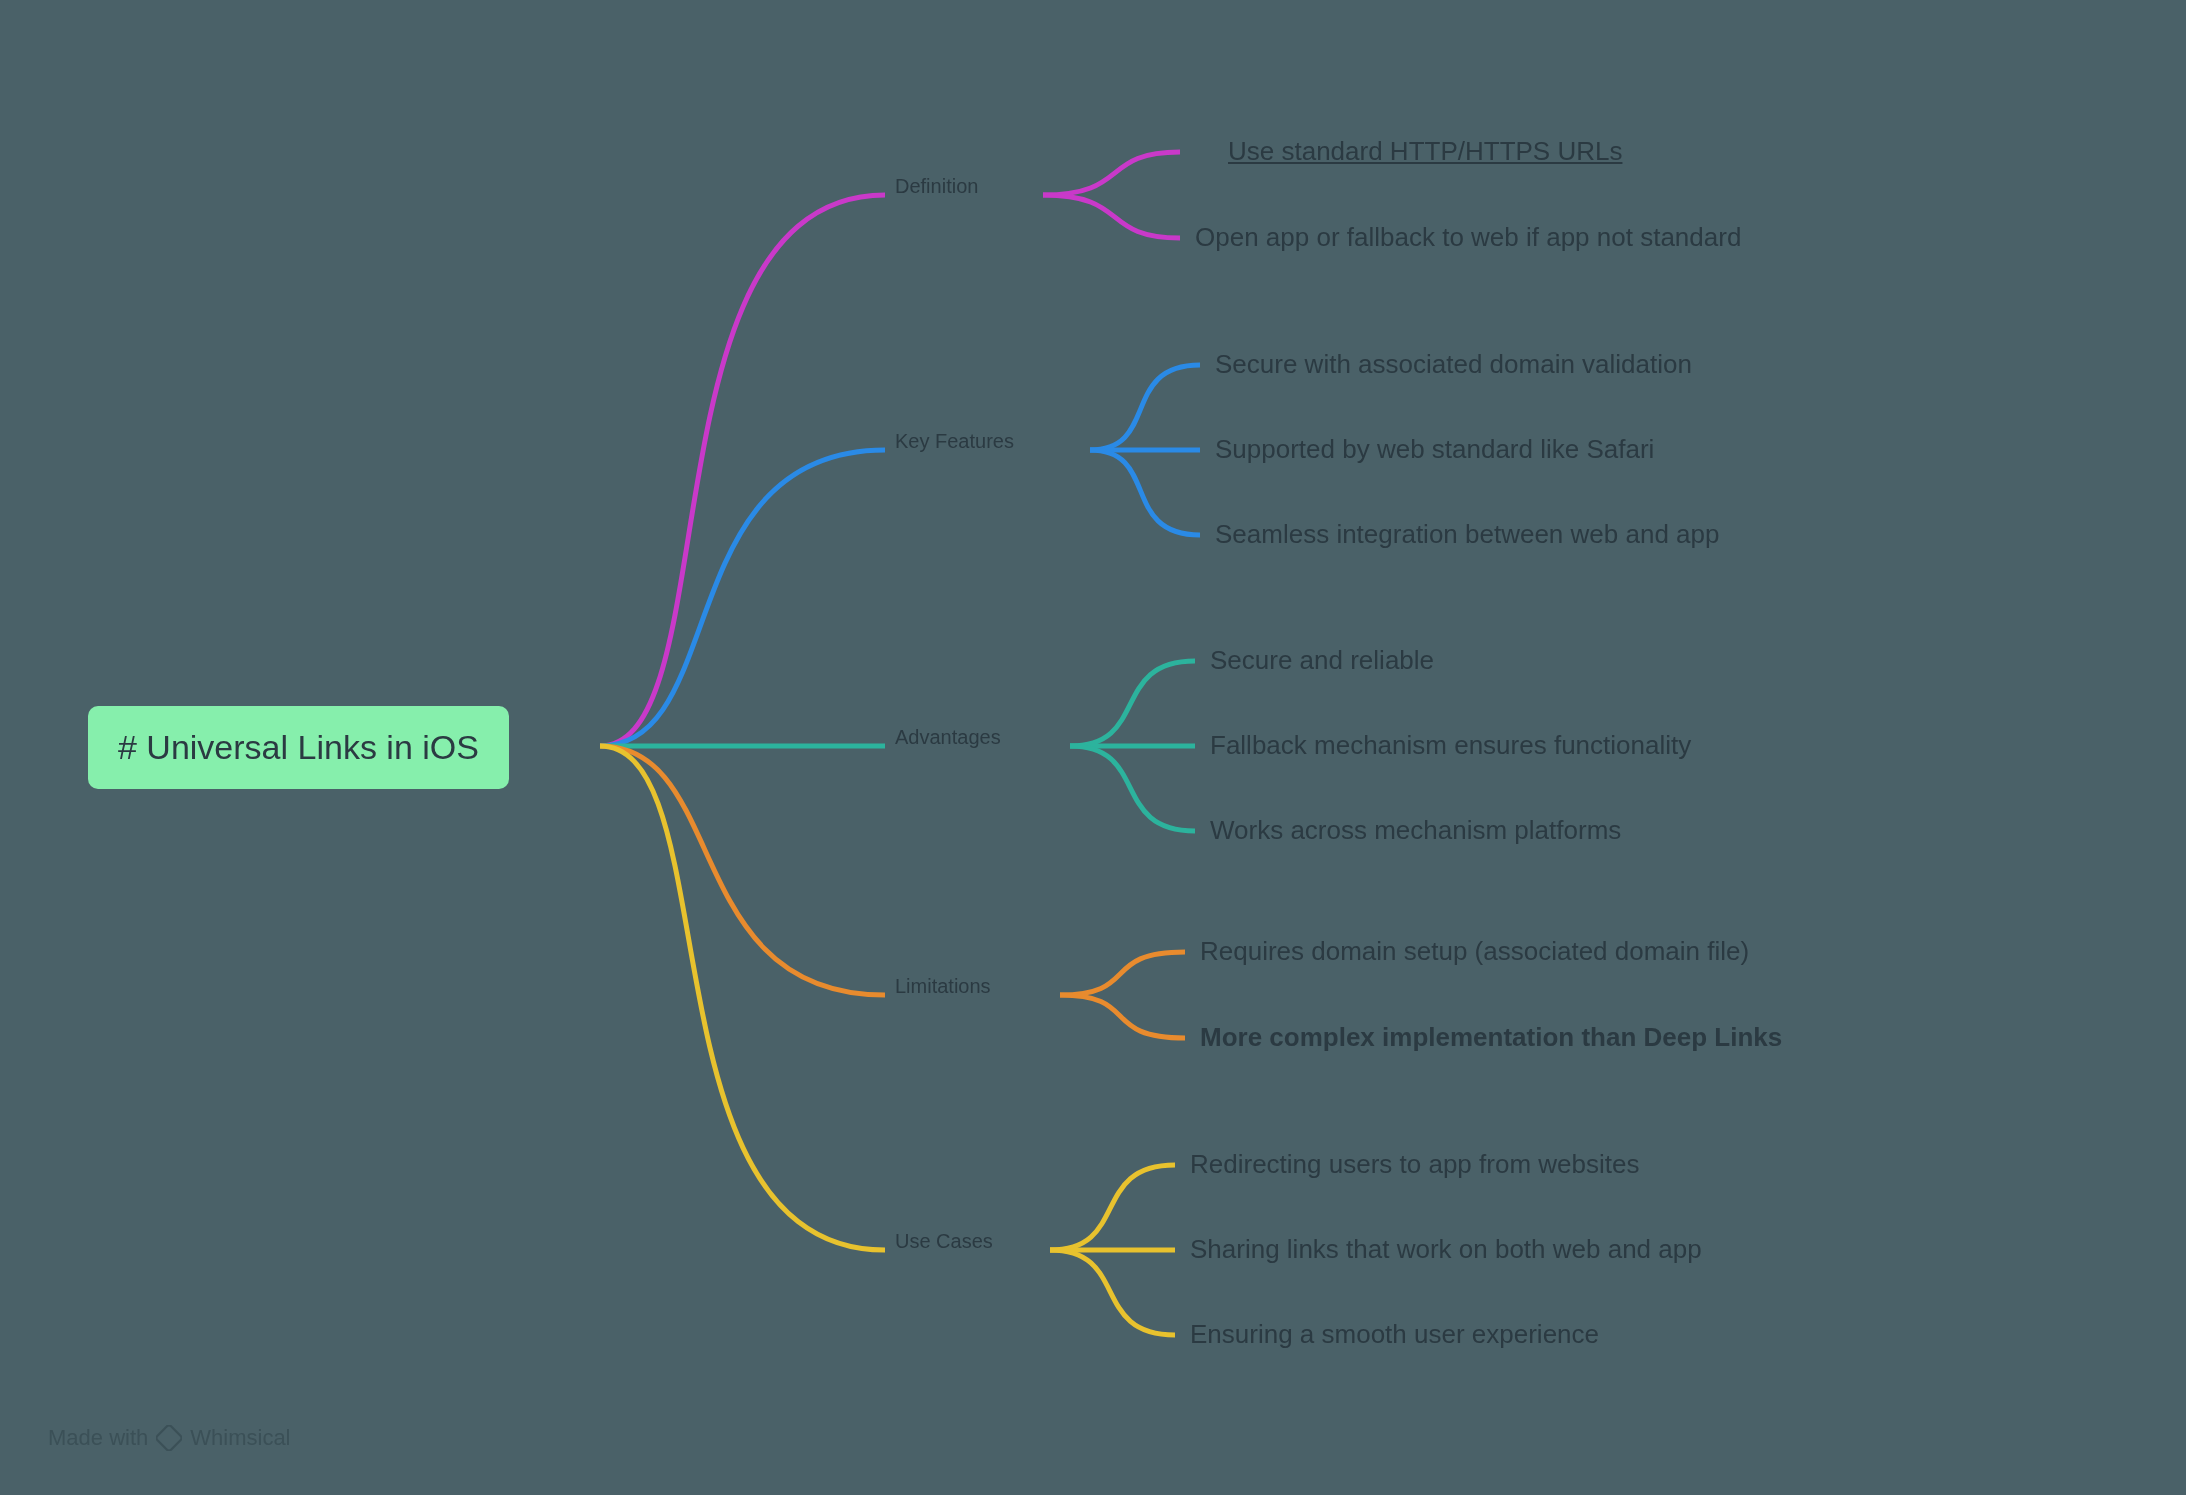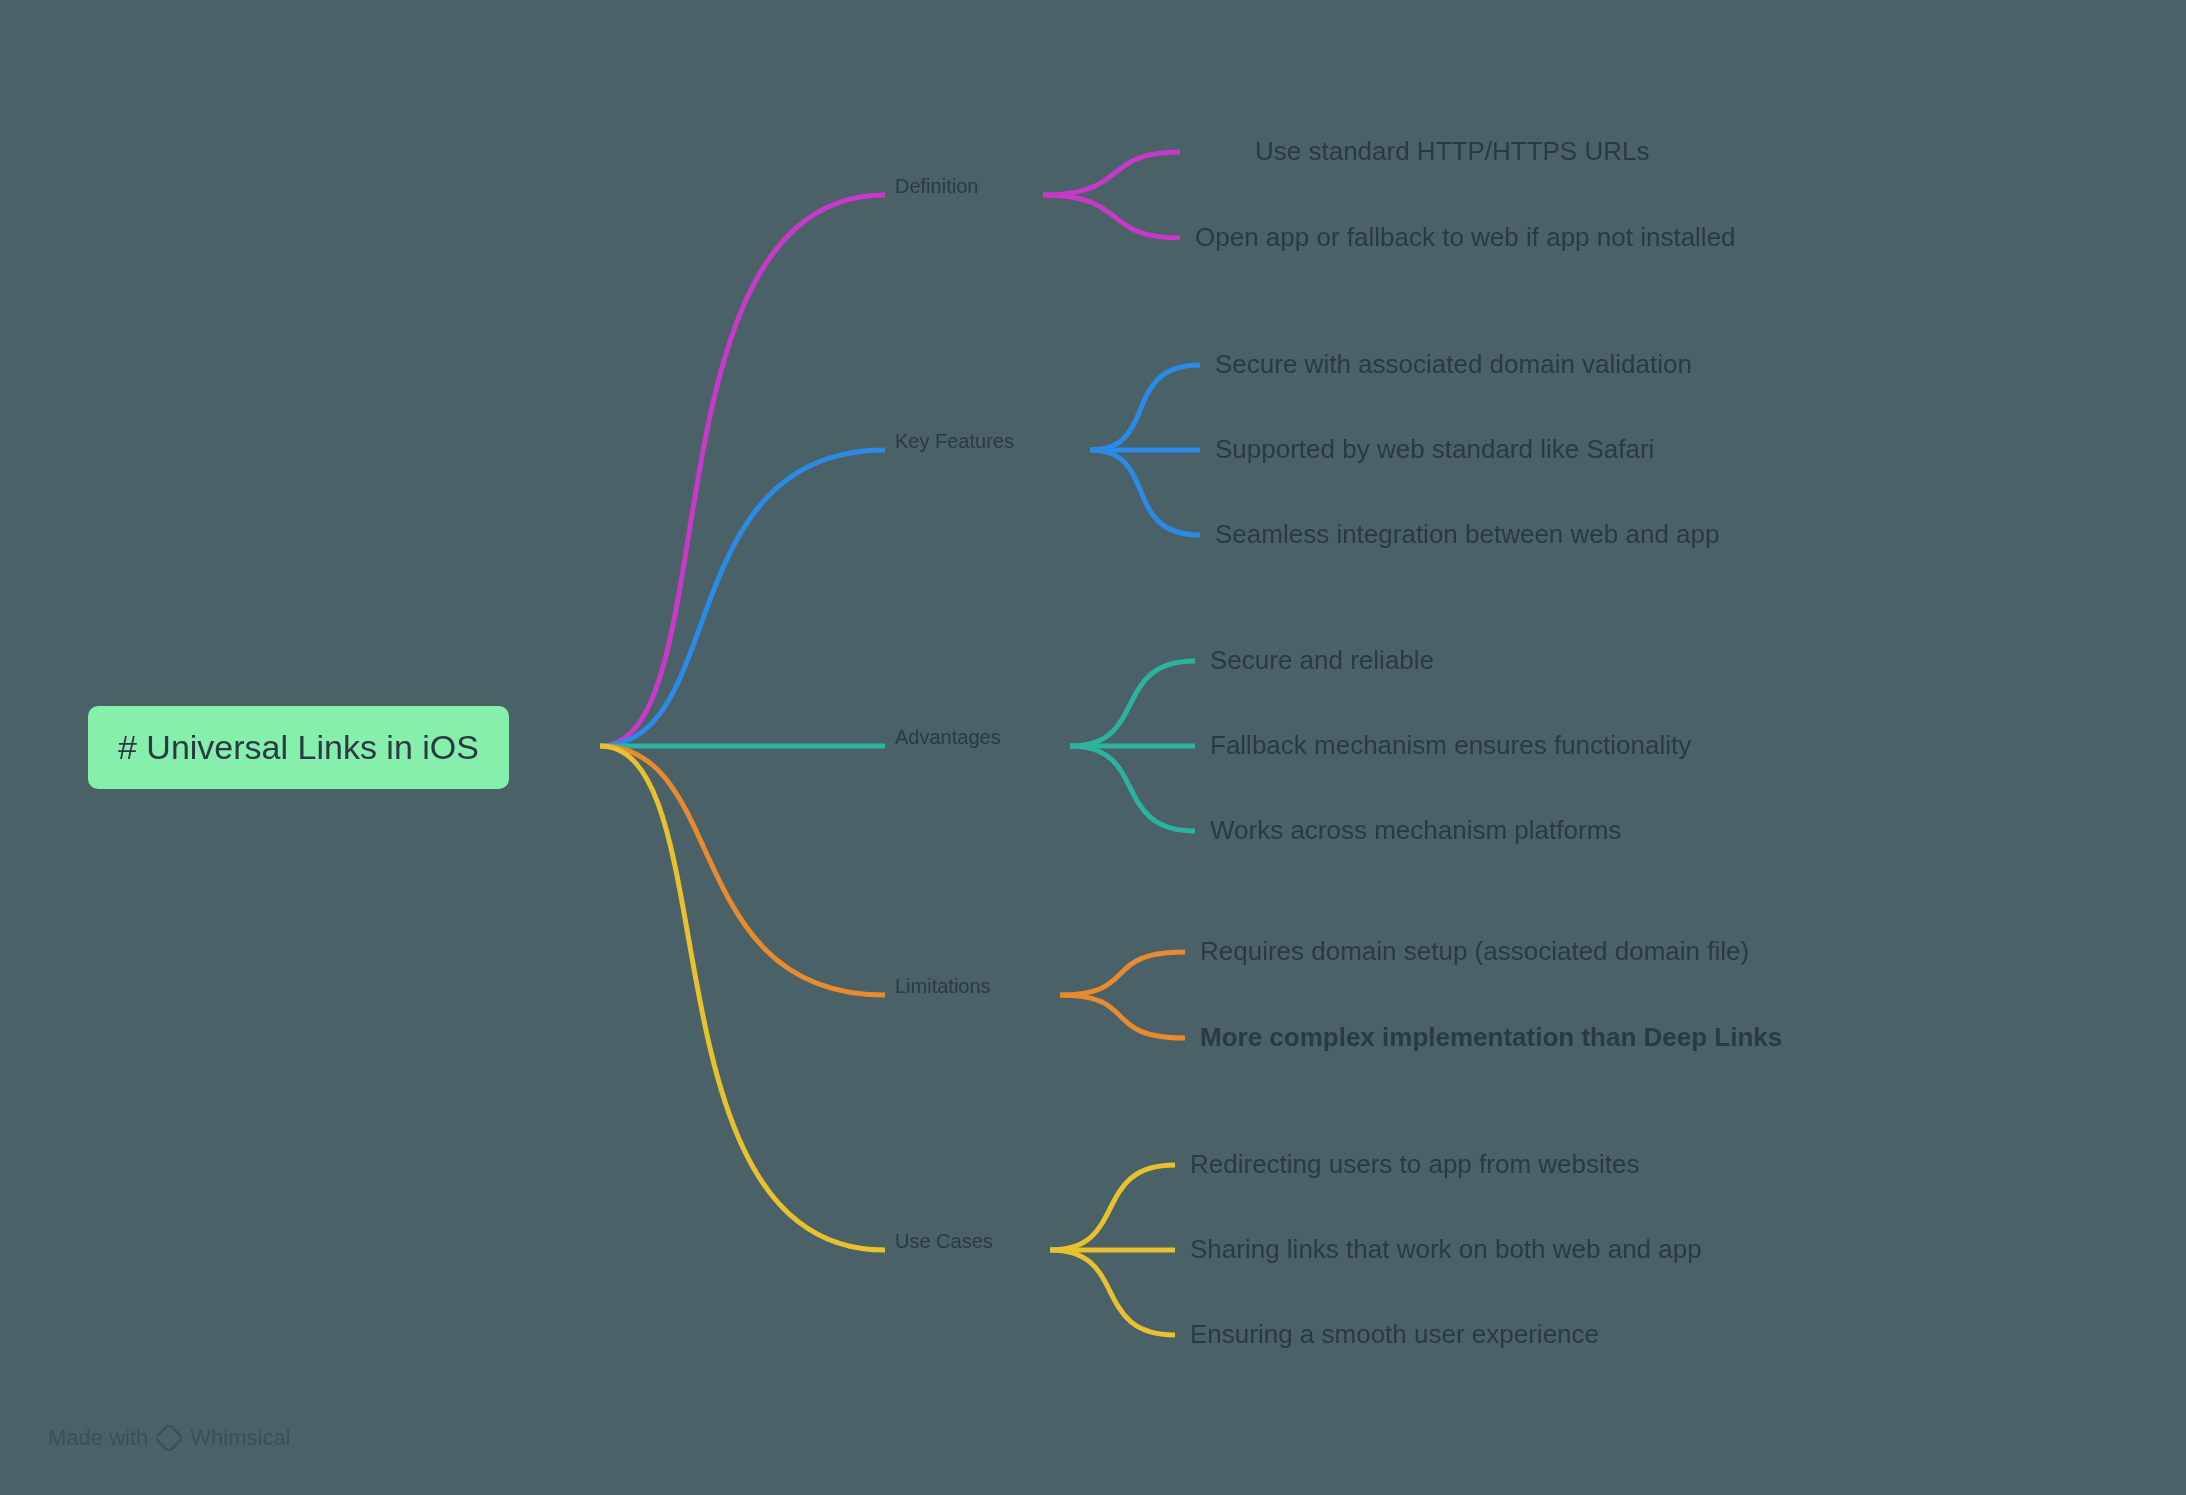--- a/index.html
+++ b/index.html
@@ -96,22 +96,22 @@
 <div class="branch-label" style="left:895px; top:175px;">Definition</div>
 
 <div class="branch-label" style="left:895px; top:430px;">Key Features</div>
 
 <div class="branch-label" style="left:895px; top:726px;">Advantages</div>
 
 <div class="branch-label" style="left:895px; top:975px;">Limitations</div>
 
 <div class="branch-label" style="left:895px; top:1230px;">Use Cases</div>
 
-<div class="leaf-label" style="left:1255px; top:136px;">Use standard HTTP/HTTPS URLs</div>
-<div class="leaf-label" style="left:1195px; top:222px;">Open app or fallback to web if app not installed</div>
+<div class="leaf-label" style="left:1228px; top:136px;text-decoration:underline;">Use standard HTTP/HTTPS URLs</div>
+<div class="leaf-label" style="left:1195px; top:222px;">Open app or fallback to web if app not standard</div>
 
 <div class="leaf-label" style="left:1215px; top:349px;">Secure with associated domain validation</div>
 <div class="leaf-label" style="left:1215px; top:434px;">Supported by web standard like Safari</div>
 <div class="leaf-label" style="left:1215px; top:519px;">Seamless integration between web and app</div>
 
 <div class="leaf-label" style="left:1210px; top:645px;">Secure and reliable</div>
 <div class="leaf-label" style="left:1210px; top:730px;">Fallback mechanism ensures functionality</div>
 <div class="leaf-label" style="left:1210px; top:815px;">Works across mechanism platforms</div>
 
 <div class="leaf-label" style="left:1200px; top:936px;">Requires domain setup (associated domain file)</div>

